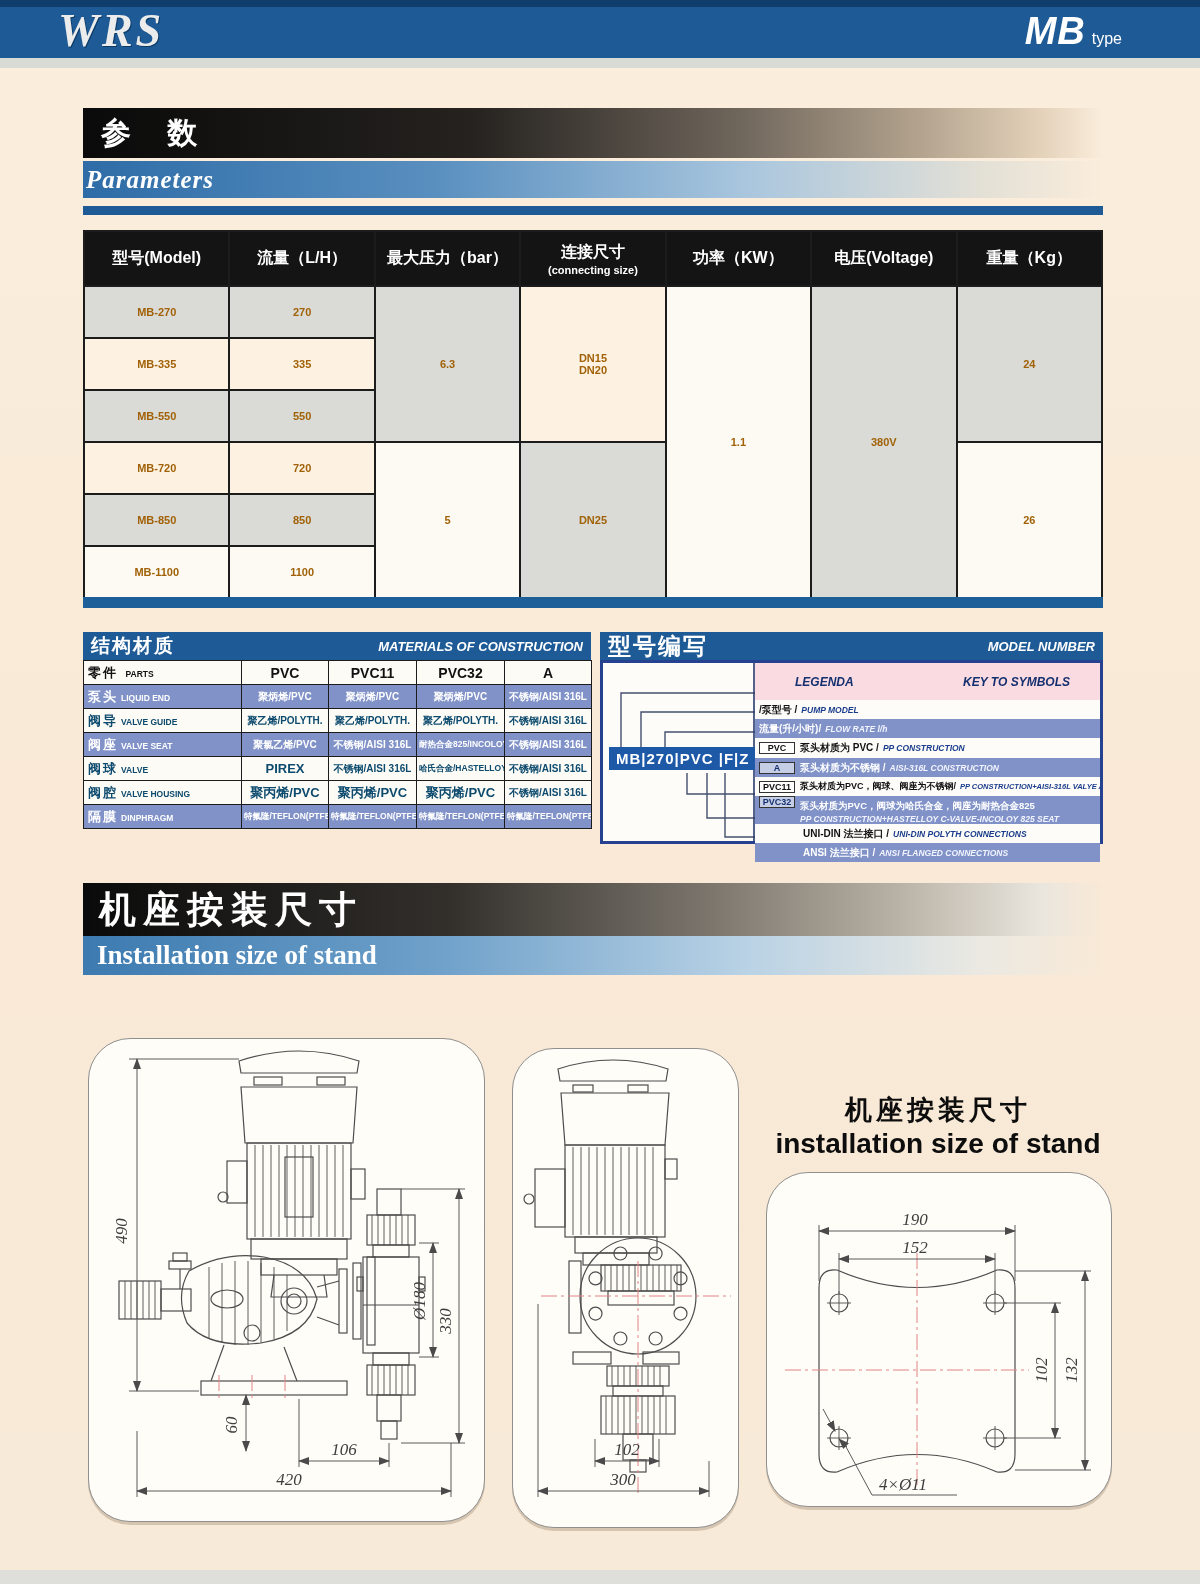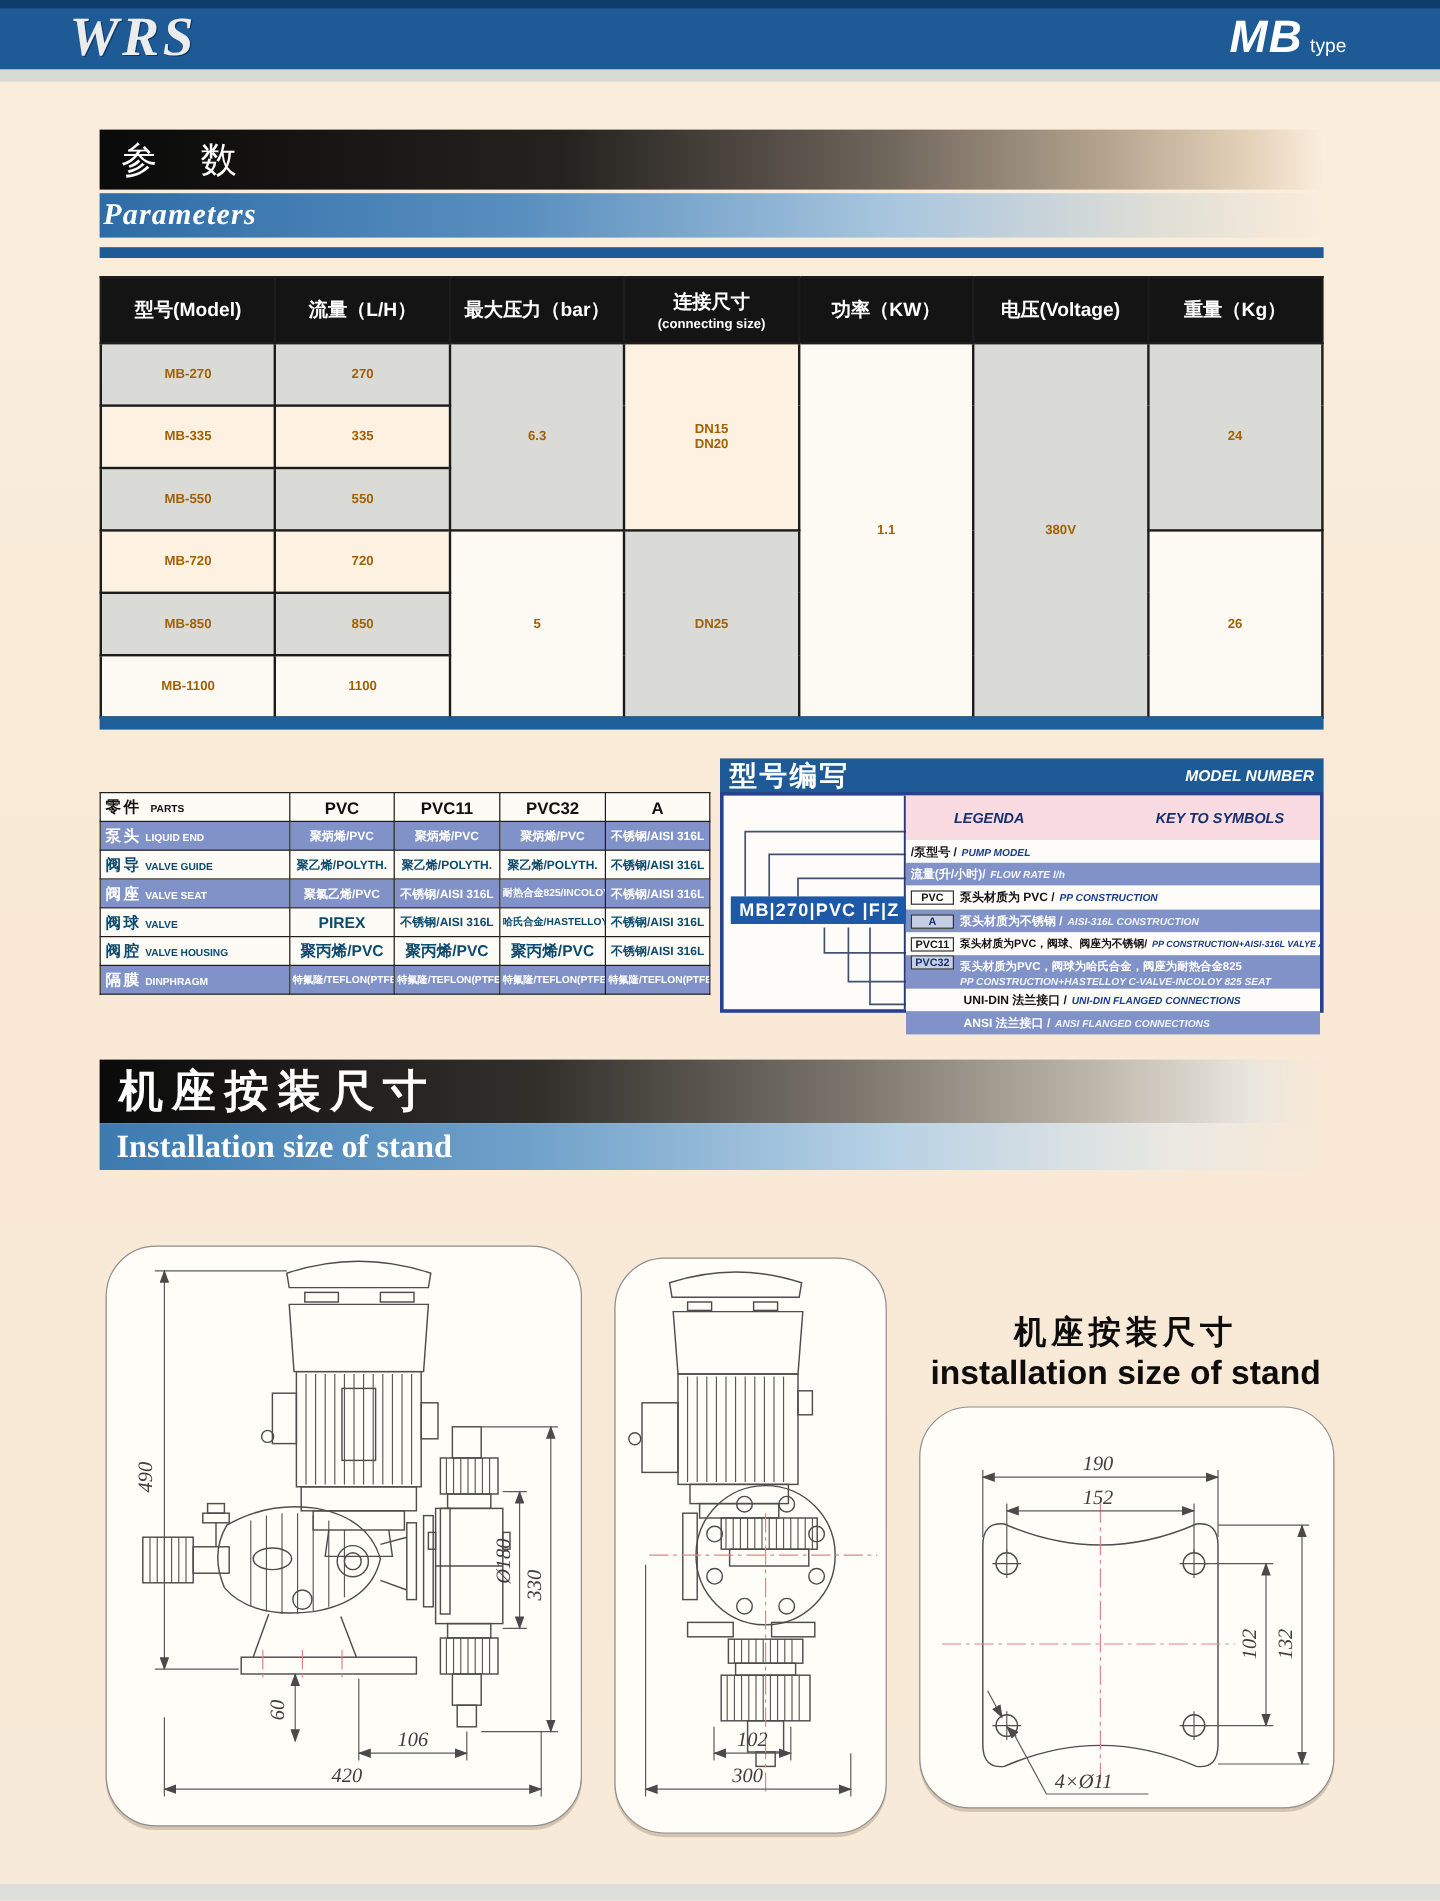--- a/index.html
+++ b/index.html
@@ -15,21 +15,21 @@
   .mbtype .mb{font:italic bold 38px "Liberation Sans",sans-serif;letter-spacing:1px;}
   .mbtype .suffix{font:16px "Liberation Sans",sans-serif;margin-left:6px;}
   .graystrip{position:absolute;left:0;top:58px;width:1200px;height:10px;background:#d8dbd6;}
   .botstrip{position:absolute;left:0;top:1570px;width:1200px;height:14px;background:#dedfdb;}
   
   .blackbar{position:absolute;left:83px;width:1020px;color:#fff;display:flex;align-items:center;
             background:linear-gradient(90deg,#0a0a0a 0%,#25221f 38%,#6e655b 64%,#b3a38e 82%,#e4d2ba 94%,rgba(248,233,216,0) 100%);}
   .bluebar{position:absolute;left:83px;width:1020px;color:#fff;display:flex;align-items:center;
            background:linear-gradient(90deg,#2e6ca7 0%,#5a90c0 35%,#a9c6de 65%,#e3e0d6 88%,rgba(248,233,216,0) 100%);}
   .bar-params-black{top:108px;height:50px;}
-  .bar-params-black .t{font-size:30px;font-weight:normal;letter-spacing:14px;margin-left:18px;}
+  .bar-params-black .t{font-size:30px;font-weight:bold;letter-spacing:14px;margin-left:18px;}
   .bar-params-blue{top:161px;height:37px;}
   .bar-params-blue .t{font:italic bold 25px "Liberation Serif",serif;margin-left:3px;letter-spacing:1px;}
   .bluedivider{position:absolute;left:83px;top:206px;width:1020px;height:9px;background:#1d5a96;}
   .bluedivider2{position:absolute;left:83px;top:597px;width:1020px;height:11px;background:#1d6099;}
   .bar-inst-black{top:883px;height:53px;
       background:linear-gradient(90deg,#0a0a0a 0%,#33302c 36%,#7d776e 62%,#b9b2a6 80%,#eae6de 94%,rgba(248,233,216,0) 100%);}
   .bar-inst-black .t{font-size:37px;font-weight:bold;letter-spacing:7px;margin-left:16px;}
   .bar-inst-blue{top:936px;height:39px;
       background:linear-gradient(90deg,#3c7ab0 0%,#6fa1ca 35%,#b9d2e5 65%,#ebe9e2 88%,rgba(248,233,216,0) 100%);}
   .bar-inst-blue .t{font:bold 27px "Liberation Serif",serif;margin-left:14px;}
@@ -165,20 +165,24 @@
       <td class="bg-g">850</td>
     </tr>
     <tr>
       <td class="bg-w">MB-1100</td>
       <td class="bg-w">1100</td>
     </tr>
   </tbody>
     </table>
   <div class="bluedivider2"></div>
 
+  <div class="mat-head">
+    <span class="zh">结构材质</span>
+    <span class="en">MATERIALS OF CONSTRUCTION</span>
+  </div>
   <table class="mat">
     <colgroup>
         <col style="width:158px">
         <col style="width:87px">
         <col style="width:88px">
         <col style="width:88px">
         <col style="width:87px">
       </colgroup>
     <tbody>
         <tr class="hrow">
@@ -279,21 +283,21 @@
         <div class="inner">
           <span class="tag">PVC32</span>
           <span class="lines">
             <span class="lz" style="font-size:9.5px">泵头材质为PVC，阀球为哈氏合金，阀座为耐热合金825</span><br>
             <span class="le" style="margin-left:0">PP CONSTRUCTION+HASTELLOY C-VALVE-INCOLOY 825 SEAT</span>
           </span>
         </div>
       </div>
       <div class="mn-row mwhite indent" style="height:19px">
         <span class="lz">UNI-DIN 法兰接口 /</span>
-        <span class="le">UNI-DIN FLANGED CONNECTIONS</span>
+        <span class="le">UNI-DIN POLYTH CONNECTIONS</span>
       </div>
       <div class="mn-row mblue indent" style="height:19px">
         <span class="lz">ANSI 法兰接口 /</span>
         <span class="le">ANSI FLANGED CONNECTIONS</span>
       </div>
     </div>
   </div>
 
   <div class="blackbar bar-inst-black">
     <span class="t">机座按装尺寸</span>

